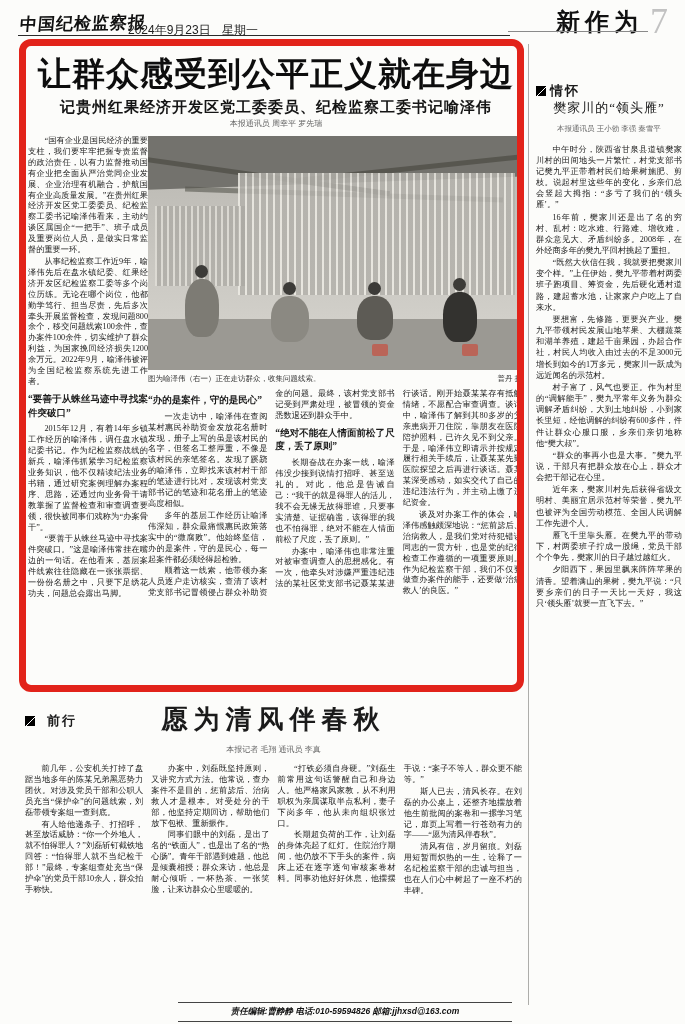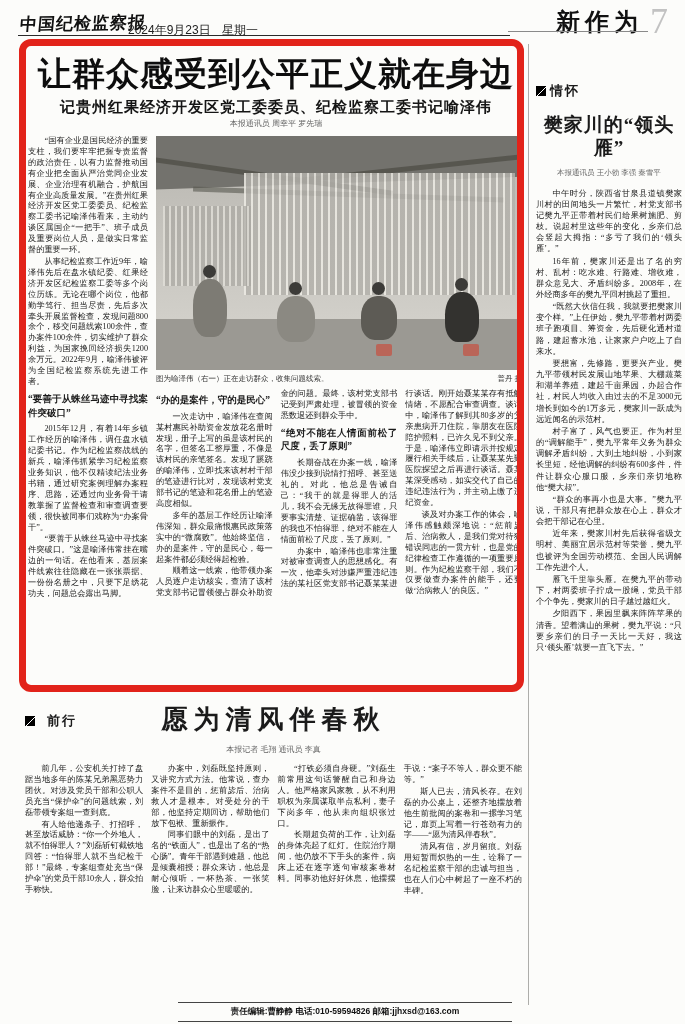--- a/index.html
+++ b/index.html
@@ -17,21 +17,21 @@
   
   .annotation-box{position:absolute;left:19px;top:39px;width:505px;height:653px;
                   border:7px solid #e2231a;border-radius:12px;z-index:60;pointer-events:none;box-sizing:border-box;}
   
   .main-headline{position:absolute;left:30px;top:56px;width:492px;text-align:center;
                  font-size:33px;font-weight:800;letter-spacing:1px;line-height:1.1;color:#0d0d0d;}
   .main-subtitle{position:absolute;left:30px;top:98px;width:492px;text-align:center;
                  font-size:15px;font-weight:600;letter-spacing:1px;color:#151515;}
   .main-byline{position:absolute;left:30px;top:118px;width:492px;text-align:center;
                font-size:8px;color:#666;font-family:"Liberation Sans",sans-serif;}
-  .main-body{position:absolute;left:28px;top:136px;width:494px;height:556px;display:flex;gap:8px;}
+  .main-body{position:absolute;left:28px;top:136px;width:494px;height:556px;display:flex;}
   .col1{width:120px;flex:none;font-size:8.2px;line-height:1.33;text-align:justify;overflow:hidden;}
   .right-block{flex:1;display:flex;flex-direction:column;}
   .photo{position:relative;width:100%;height:234px;background:linear-gradient(#b8b6b0,#d8d6d0);overflow:hidden;flex:none;}
   .photo .roof{position:absolute;left:-4%;top:-6%;width:110%;height:26%;background:#73726d;transform:rotate(-2deg);}
   .photo .beam1,.photo .beam2,.photo .beam3{position:absolute;background:#57564f;height:5px;width:70%;}
   .photo .beam1{left:-5%;top:16%;transform:rotate(8deg);}
   .photo .beam2{left:40%;top:12%;transform:rotate(-6deg);}
   .photo .beam3{left:10%;top:24%;width:85%;transform:rotate(2deg);opacity:.6;}
   .photo .strands{position:absolute;left:24%;top:16%;width:74%;height:52%;
                   background:repeating-linear-gradient(90deg,#edebe4 0 2px,#b3b1ab 2px 7px);opacity:.85;}
@@ -50,34 +50,34 @@
                font-size:7.5px;color:#333;font-family:"Liberation Sans",sans-serif;}
   .text3col{margin-top:5px;column-count:3;column-gap:8px;font-size:8.2px;line-height:1.33;
             text-align:justify;height:300px;overflow:hidden;}
   .para{text-indent:2em;margin:0 0 1px 0;}
   .colhead{font-weight:700;font-size:9.5px;line-height:1.45;margin:5px 0 4px 0;text-indent:0;}
   
   .v-divider{position:absolute;left:528px;top:44px;width:1px;height:961px;background:#adadaa;}
   .sidebar{position:absolute;left:536px;top:82px;width:146px;}
   .kicker{display:flex;align-items:center;gap:4px;font-size:13px;font-weight:700;letter-spacing:2px;}
   .kicker-icon{width:10px;height:10px;background:linear-gradient(135deg,#000 52%,#fff 52%,#fff 60%,#000 60%);flex:none;}
-  .sb-headline{margin-top:14px;text-align:center;font-size:19px;font-weight:700;letter-spacing:1px;line-height:1.2;}
+  .sb-headline{margin-top:0;text-align:center;font-size:13px;font-weight:400;letter-spacing:1px;line-height:1.2;}
   .sb-byline{margin-top:8px;text-align:center;font-size:7.5px;color:#666;font-family:"Liberation Sans",sans-serif;}
   .sb-body{margin-top:10px;font-size:8.2px;line-height:1.36;text-align:justify;height:806px;overflow:hidden;}
   
   .bottom{position:absolute;left:25px;top:700px;width:497px;}
   .bt-kicker{position:absolute;left:0;top:12px;gap:12px;}
   .bt-headline{text-align:center;font-size:26px;font-weight:800;letter-spacing:6px;margin-top:2px;}
   .bt-byline{text-align:center;font-size:8px;color:#666;margin-top:7px;font-family:"Liberation Sans",sans-serif;}
   .bt-body{margin-top:9px;column-count:4;column-gap:8px;font-size:8.2px;line-height:1.33;
            text-align:justify;height:244px;overflow:hidden;}
   
   .footer{position:absolute;left:178px;top:1002px;width:334px;border-top:1px solid #444;border-bottom:1px solid #444;
           text-align:center;font-size:8.5px;font-weight:bold;padding:3px 0;font-family:"Liberation Sans",sans-serif;color:#111;}
-  .footer span{margin:0 0;}
+  .footer span{margin:0 0;font-style:italic;}
 </style>
 </head>
 <body>
 
 <div class="page">
 
   <div class="masthead">中国纪检监察报</div>
   <div class="dateline">
     <span>2024年9月23日</span>
     <span>星期一</span>

